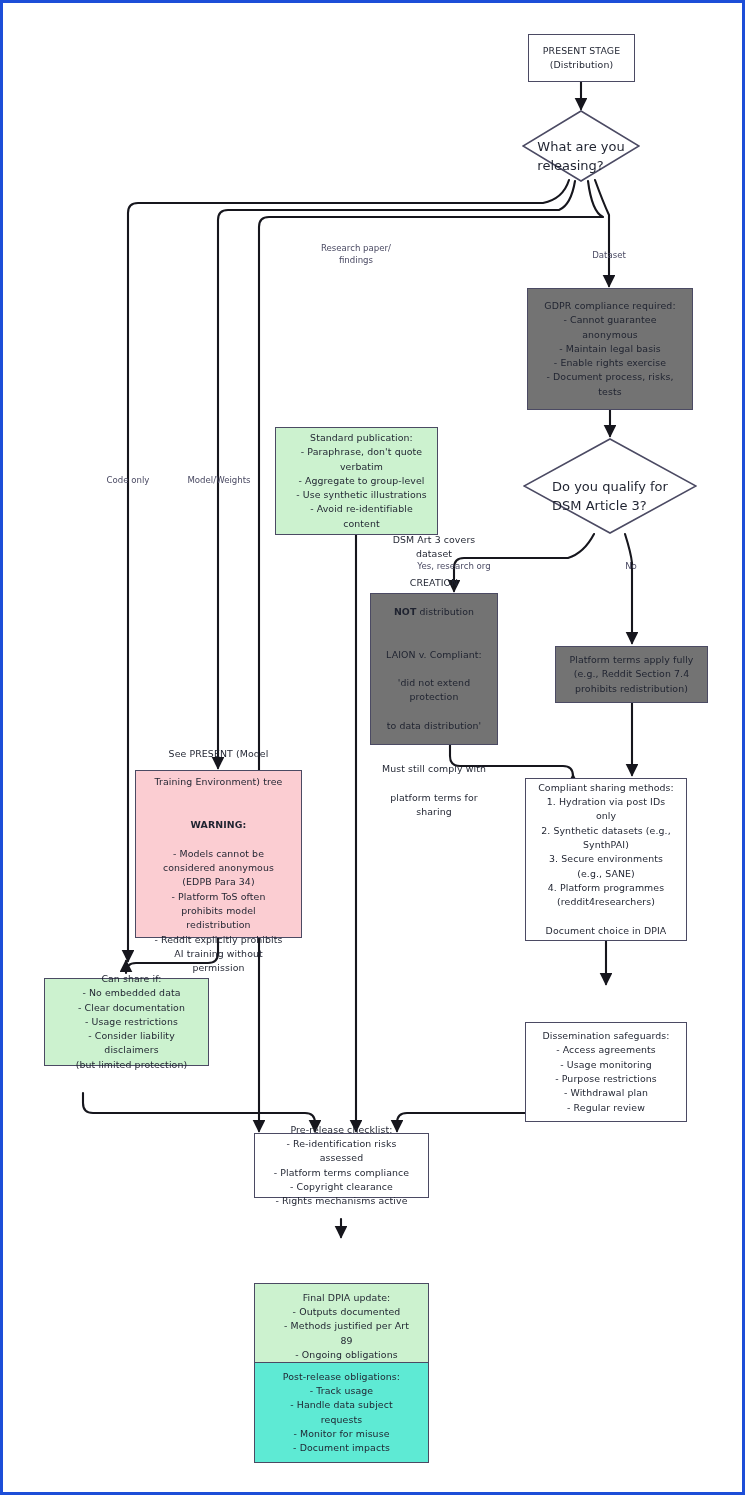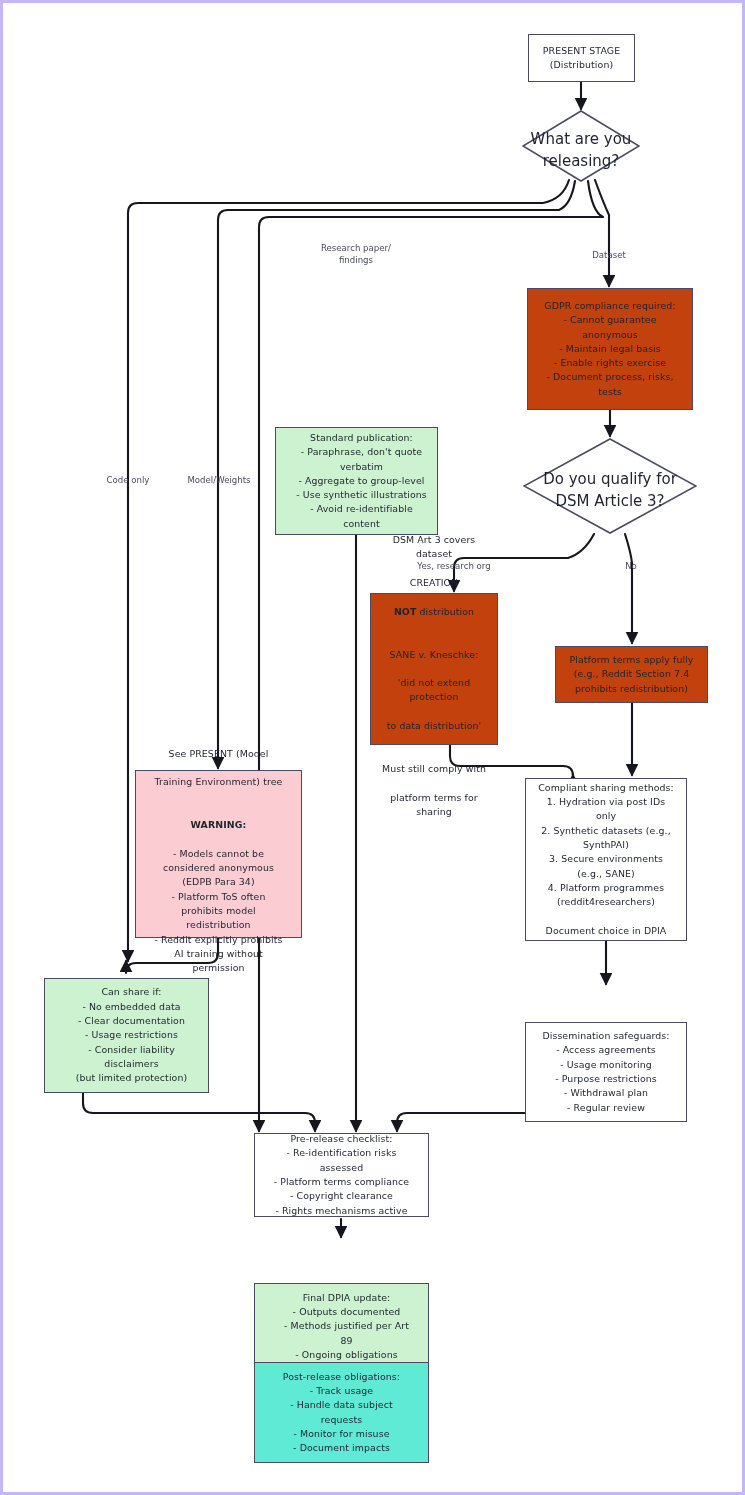--- a/index.html
+++ b/index.html
@@ -1,57 +1,57 @@
 <!DOCTYPE html>
 <html><head>
 <meta charset="utf-8">
 <style>
   html,body{margin:0;padding:0;background:#ffffff;}
   body{font-family:"DejaVu Sans","Liberation Sans",sans-serif;}
   #frame{
     position:relative;
     width:745px;height:1495px;
     box-sizing:border-box;
-    border:3px solid #c4b5fd;
+    border:3px solid #1d4ed8;
     background:#ffffff;
     overflow:hidden;
   }
   #canvas{position:absolute;inset:0;}
   svg.edges{position:absolute;left:0;top:0;width:745px;height:1495px;pointer-events:none;}
 
   .node{
     position:absolute;
     box-sizing:border-box;
     border:1.6px solid #4b4a63;
     display:flex;align-items:center;justify-content:center;
     text-align:center;
     color:#1f2330;
     font-size:9.4px;
     line-height:1.52;
     letter-spacing:.1px;
     padding:5px 6px;
   }
   .node .txt{white-space:pre-line;}
   .fill-white{background:#ffffff;}
-  .fill-yellow{background:#c2410c;}
+  .fill-yellow{background:#737373;}
   .fill-green{background:#ccf2cf;padding-left:16px;}
   .fill-pink{background:#fbcdd2;}
   .fill-blue{background:#5eead4;}
 
   .diamond{
     position:absolute;
     box-sizing:border-box;
   }
   .diamond .dshape{
     position:absolute;left:0;top:0;width:100%;height:100%;
   }
   .diamond .dlabel{
-    position:absolute;left:0;top:4px;width:100%;height:100%;
+    position:absolute;left:0;top:10px;width:100%;height:100%;
     display:flex;align-items:center;justify-content:center;
-    text-align:center;color:#1f2330;font-size:15px;line-height:1.5;
+    color:#1f2330;font-size:13px;line-height:1.5;
     white-space:pre-line;
   }
 
   .elabel{
     position:absolute;
     font-size:8.6px;
     color:#4a4a63;
     white-space:pre-line;
     text-align:center;
     line-height:1.35;
@@ -147,21 +147,21 @@
 - Use synthetic illustrations
 - Avoid re-identifiable
 content</span>
     </div>
 
     <div class="node fill-yellow" style="left:367px;top:590px;width:128px;height:152px;">
       <span class="txt" style="display:block;">
         <span>DSM Art 3 covers dataset</span><br>
         <span>CREATION</span><br>
         <b>NOT</b><span> distribution</span><br><br>
-        <span>SANE v. Kneschke:</span><br>
+        <span>LAION v. Compliant:</span><br>
         <span>'did not extend protection</span><br>
         <span>to data distribution'</span><br><br>
         <span>Must still comply with</span><br>
         <span>platform terms for sharing</span>
       </span>
     </div>
 
     <div class="node fill-yellow" style="left:552px;top:643px;width:153px;height:57px;">
       <span class="txt">Platform terms apply fully
 (e.g., Reddit Section 7.4
@@ -192,40 +192,40 @@
 (EDPB Para 34)
 - Platform ToS often
 prohibits model
 redistribution
 - Reddit explicitly prohibits
 AI training without
 permission</span>
       </span>
     </div>
 
-    <div class="node fill-green" style="left:41px;top:975px;width:165px;height:115px;">
+    <div class="node fill-green" style="left:41px;top:975px;width:165px;height:88px;">
       <span class="txt">Can share if:
 - No embedded data
 - Clear documentation
 - Usage restrictions
 - Consider liability
 disclaimers
 (but limited protection)</span>
     </div>
 
     <div class="node fill-white" style="left:522px;top:983px;width:162px;height:100px;margin-top:36px;">
       <span class="txt">Dissemination safeguards:
 - Access agreements
 - Usage monitoring
 - Purpose restrictions
 - Withdrawal plan
 - Regular review</span>
     </div>
 
-    <div class="node fill-white" style="left:251px;top:1130px;width:175px;height:84px;">
+    <div class="node fill-white" style="left:251px;top:1130px;width:175px;height:65px;">
       <span class="txt">Pre-release checklist:
 - Re-identification risks
 assessed
 - Platform terms compliance
 - Copyright clearance
 - Rights mechanisms active</span>
     </div>
 
     <div class="node fill-green" style="left:251px;top:1236px;width:175px;height:101px;margin-top:44px;">
       <span class="txt">Final DPIA update:

